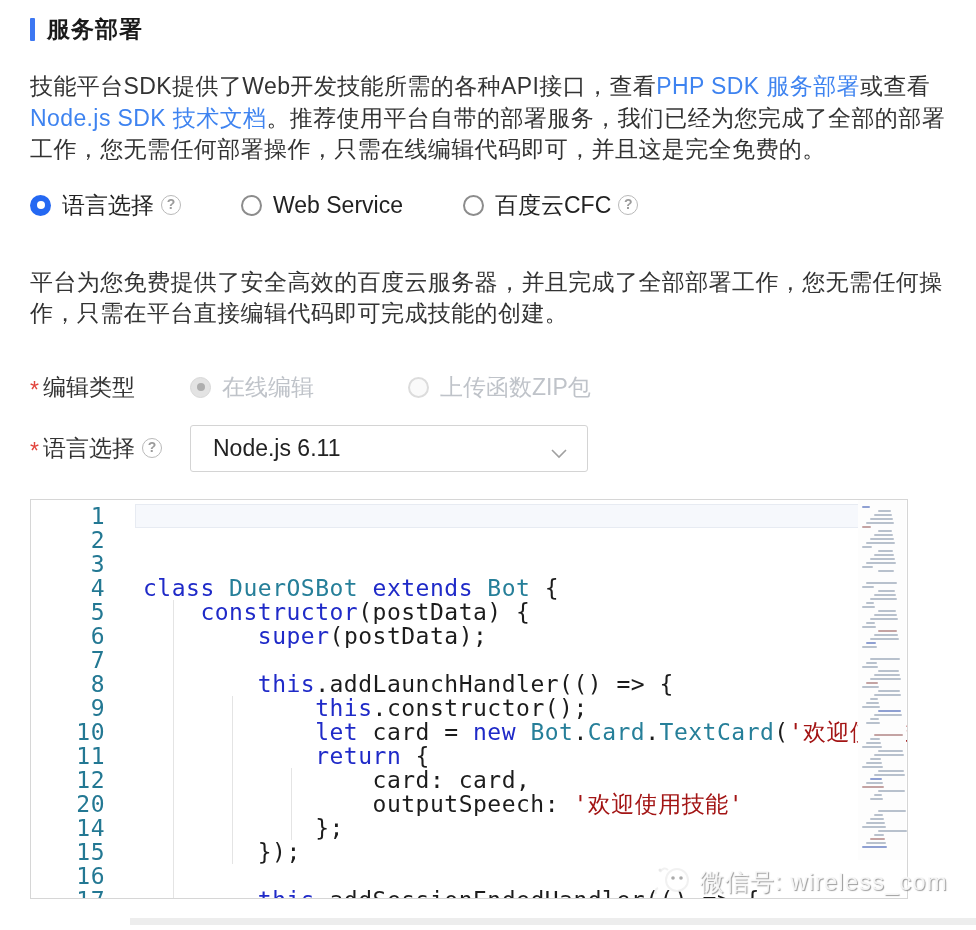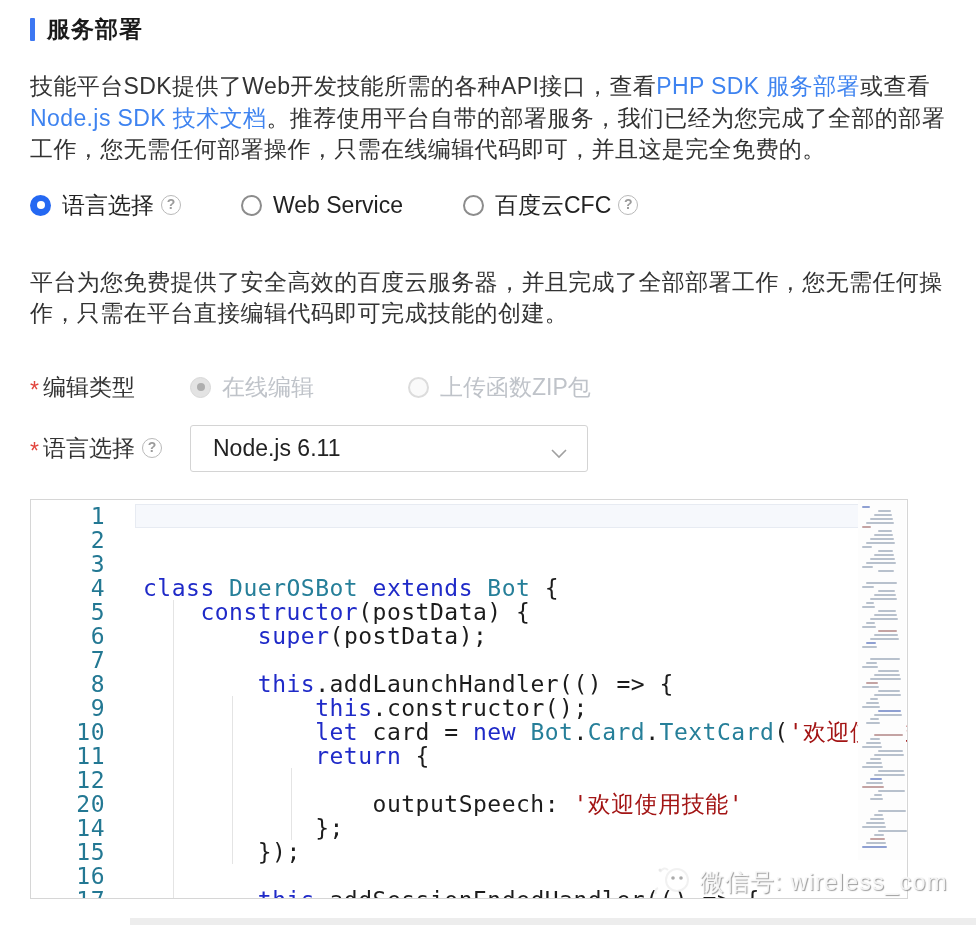--- a/index.html
+++ b/index.html
@@ -156,21 +156,21 @@
         <div class="line"><span class="ln">2</span></div>
         <div class="line"><span class="ln">3</span><span class="code"></span></div>
         <div class="line"><span class="ln">4</span><span class="code"><span class="c-k">class </span><span class="c-t">DuerOSBot </span><span class="c-k">extends </span><span class="c-t">Bot </span><span class="c-p">{</span></span></div>
         <div class="line"><span class="ln">5</span><span class="code"><span class="c-p">    </span><span class="c-k">constructor</span><span class="c-p">(postData) {</span></span></div>
         <div class="line"><span class="ln">6</span><span class="code"><span class="c-p">        </span><span class="c-k">super</span><span class="c-p">(postData);</span></span></div>
         <div class="line"><span class="ln">7</span><span class="code"></span></div>
         <div class="line"><span class="ln">8</span><span class="code"><span class="c-p">        </span><span class="c-k">this</span><span class="c-p">.addLaunchHandler(() =&gt; {</span></span></div>
         <div class="line"><span class="ln">9</span><span class="code"><span class="c-p">            </span><span class="c-k">this</span><span class="c-p">.constructor();</span></span></div>
         <div class="line"><span class="ln">10</span><span class="code"><span class="c-p">            </span><span class="c-k">let</span><span class="c-p"> card = </span><span class="c-k">new </span><span class="c-t">Bot</span><span class="c-p">.</span><span class="c-t">Card</span><span class="c-p">.</span><span class="c-t">TextCard</span><span class="c-p">(</span><span class="c-s">'欢迎使用技能'</span></span></div>
         <div class="line"><span class="ln">11</span><span class="code"><span class="c-p">            </span><span class="c-k">return</span><span class="c-p"> {</span></span></div>
-        <div class="line"><span class="ln">12</span></div>
+        <div class="line"><span class="ln">12</span><span class="code"><span class="c-p">                card: card,</span></span></div>
         <div class="line"><span class="ln">20</span><span class="code"><span class="c-p">                outputSpeech: </span><span class="c-s">'欢迎使用技能'</span></span></div>
         <div class="line"><span class="ln">14</span><span class="code"><span class="c-p">            };</span></span></div>
         <div class="line"><span class="ln">15</span><span class="code"><span class="c-p">        });</span></span></div>
         <div class="line"><span class="ln">16</span><span class="code"></span></div>
         <div class="line"><span class="ln">17</span><span class="code"><span class="c-p">        </span><span class="c-k">this</span><span class="c-p">.addSessionEndedHandler(() =&gt; {</span></span></div>
       </div>
     <div class="minimap">
         <div class="mm-row" style="margin-left: 4px; width: 8px; background: rgb(143, 160, 210);"></div>
         <div class="mm-row" style="margin-left: 20px; width: 13px; background: rgb(184, 193, 205);"></div>
         <div class="mm-row" style="margin-left: 16px; width: 18px; background: rgb(184, 193, 205);"></div>

